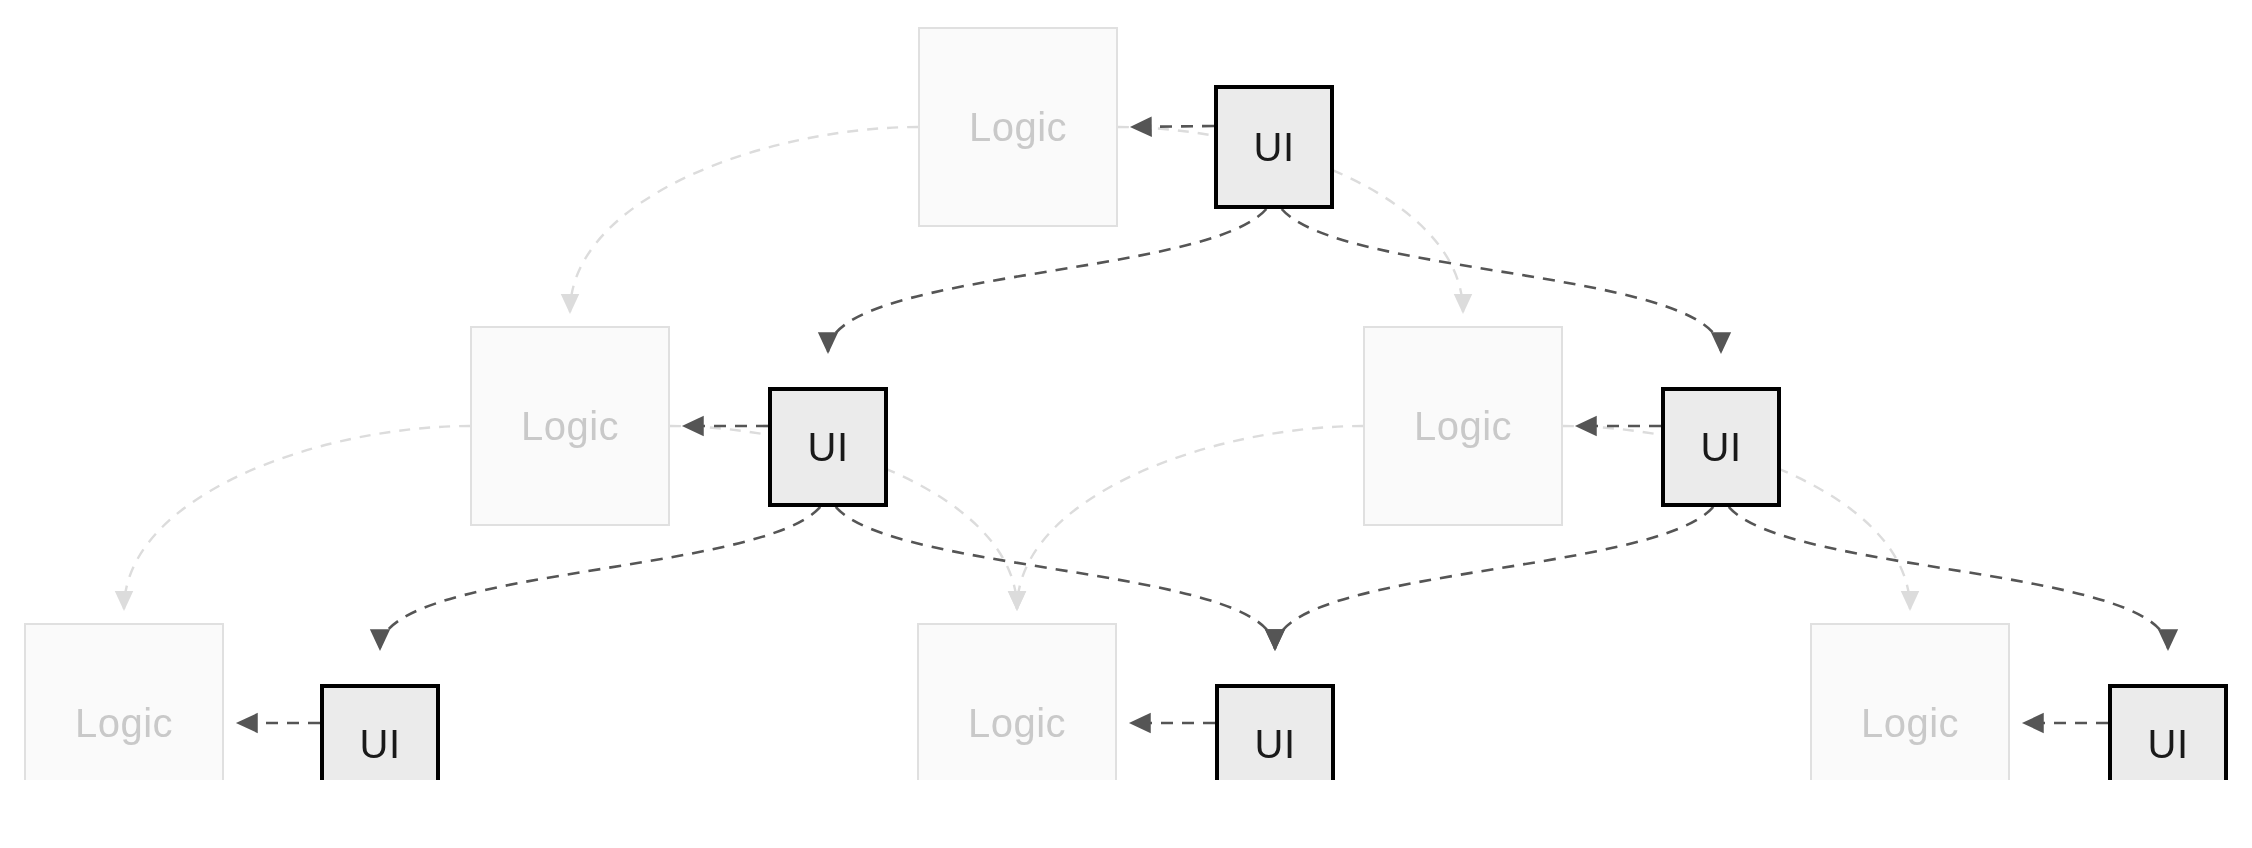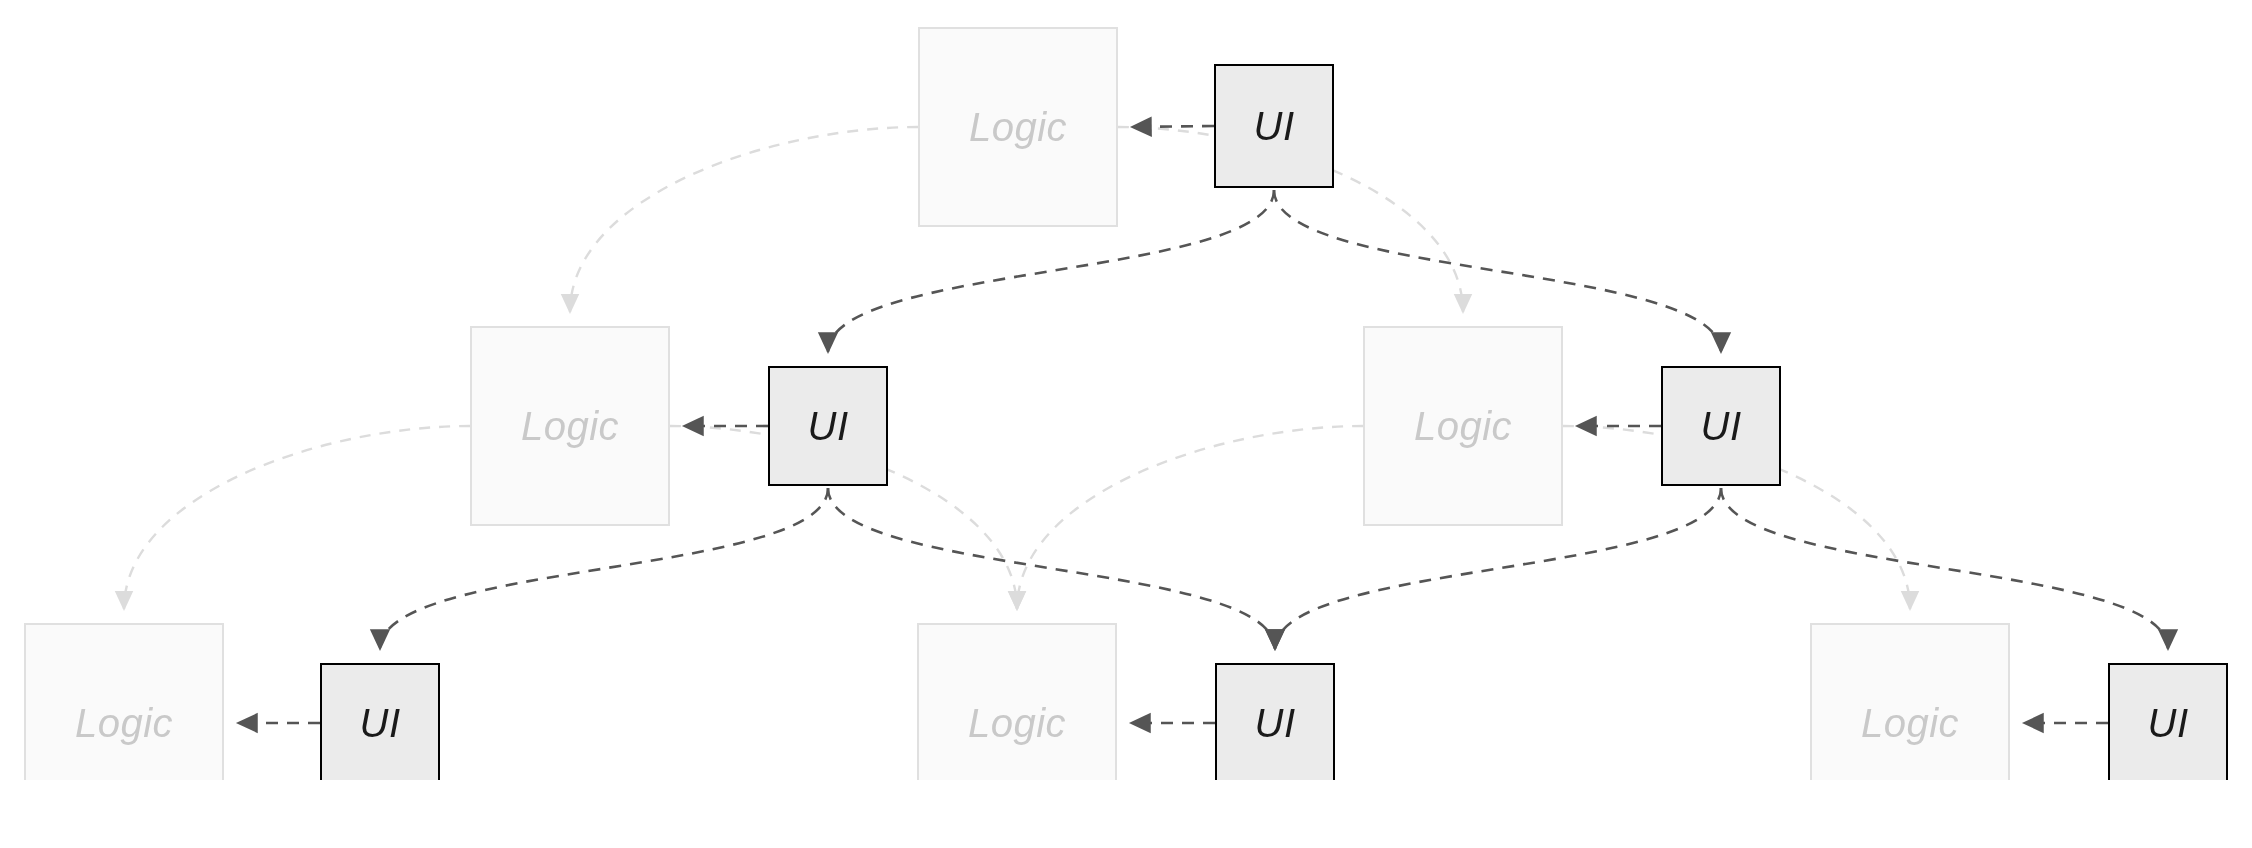--- a/index.html
+++ b/index.html
@@ -7,21 +7,20 @@
     padding: 0;
     background: #ffffff;
   }
   #stage {
     position: relative;
     width: 2252px;
     height: 780px;
     background: #ffffff;
     overflow: hidden;
     font-family: "Liberation Sans", sans-serif;
-    font-style: italic;
   }
   #edges {
     position: absolute;
     left: 0;
     top: 0;
     width: 2252px;
     height: 848px;
     pointer-events: none;
   }
   .node {
@@ -35,25 +34,26 @@
   .node-logic {
     background: #fafafa;
     border: 2px solid #e0e0e0;
     color: #c9c9c9;
     font-size: 40px;
     font-weight: 400;
     letter-spacing: 0.5px;
   }
   .node-ui {
     background: #ebebeb;
-    border: 2px solid #000000;
+    border: 4px solid #000000;
     color: #1a1a1a;
     font-size: 40px;
     font-weight: 400;
     letter-spacing: 0.5px;
+    margin-top: 21px;
   }
   .node-label {
     line-height: 1;
   }
 </style>
 </head>
 <body>
 
 <div id="stage">
 

